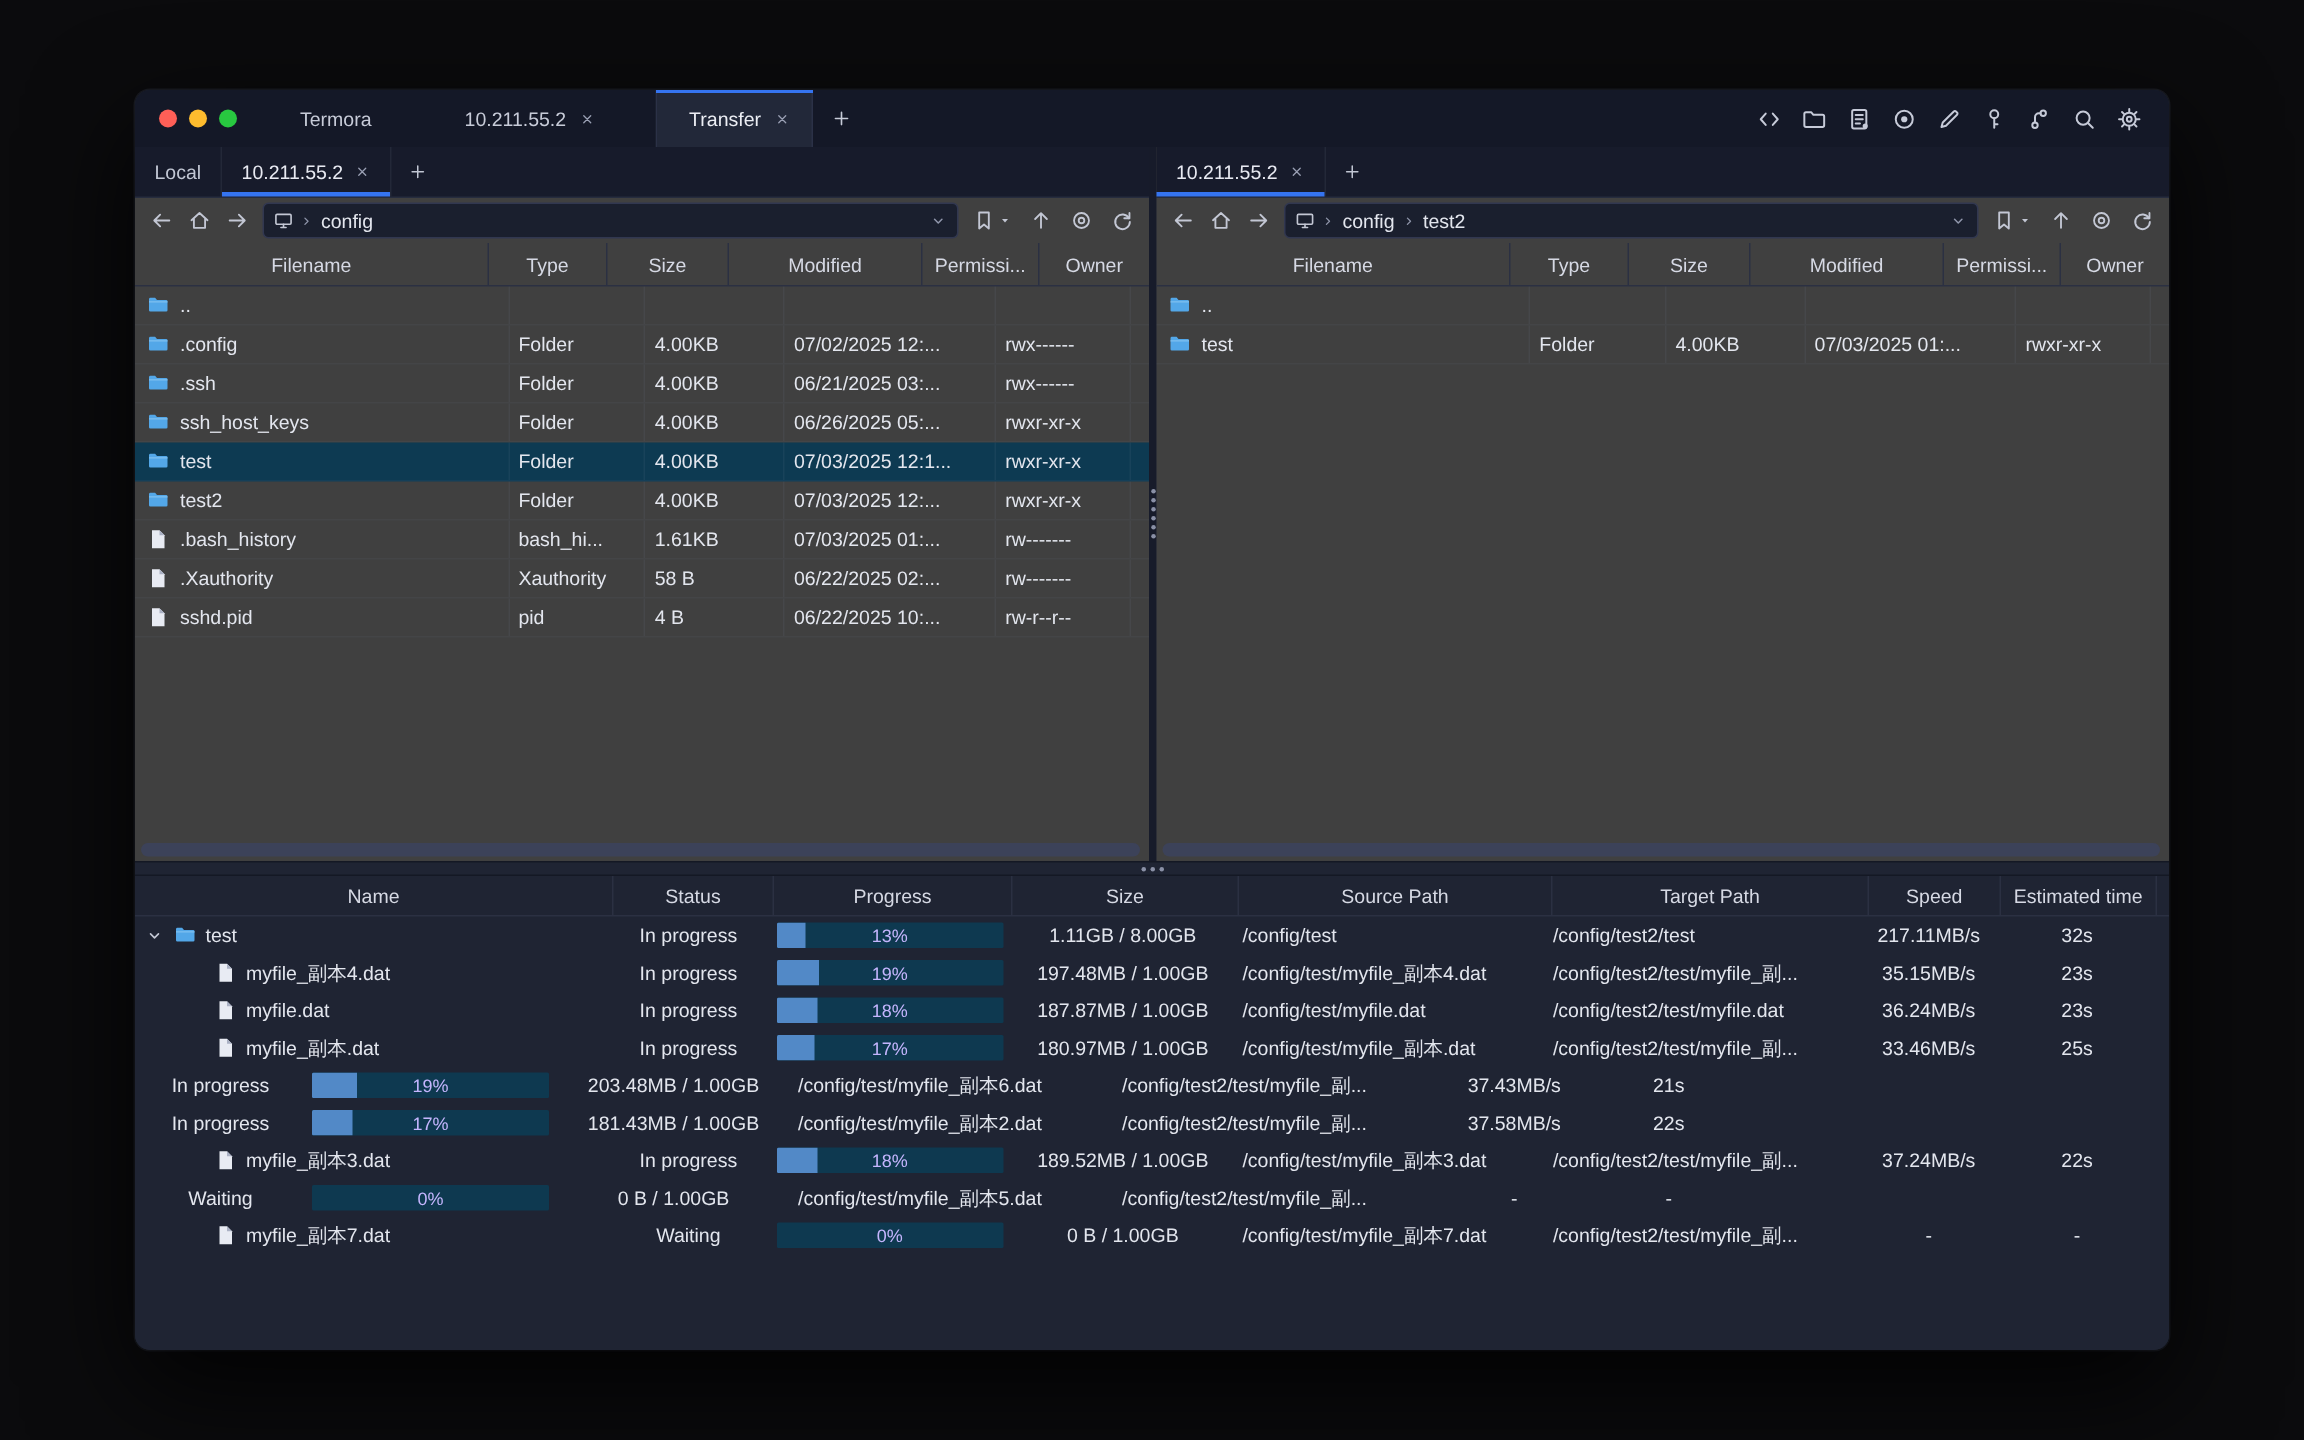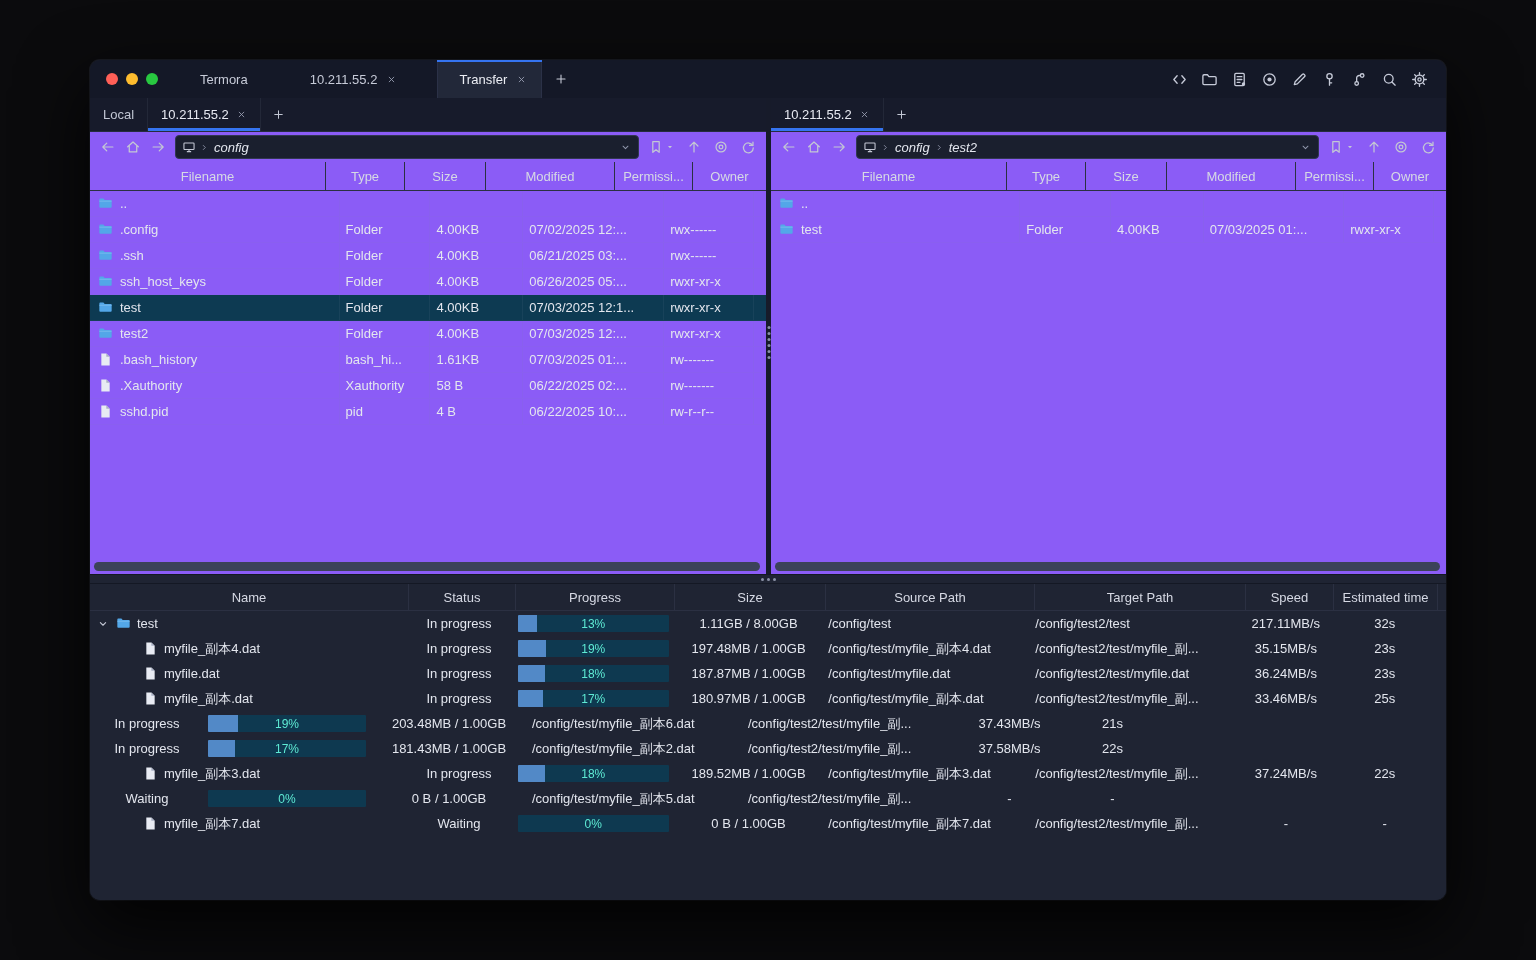--- a/index.html
+++ b/index.html
@@ -23,41 +23,41 @@
   .apptab .tclose{display:flex;align-items:center;color:#9aa0b4;margin-left:2px;}
   .apptab .tclose svg{width:11px;height:11px;}
   .newtab{display:flex;align-items:center;padding:0 12px;color:#c7cbd8;}
   .newtab svg{width:14px;height:14px;}
   .titlebar .spacer{flex:1;}
   .tbicons{display:flex;align-items:center;gap:13px;padding-right:18px;color:#c6cad8;}
   .tbicons .ibtn svg{width:17px;height:17px;display:block;}
   .ibtn{display:flex;align-items:center;justify-content:center;}
   
   .panes{display:flex;height:476px;position:relative;}
-  .fpanel{background:#8b5cf6;position:relative;display:flex;flex-direction:column;min-width:0;}
+  .fpanel{background:#404040;position:relative;display:flex;flex-direction:column;min-width:0;}
   .fpanel.left{width:676px;}
   .fpanel.right{flex:1;}
   .vsplit{width:5px;background:#171b2a;position:relative;cursor:col-resize;}
   .vdots{position:absolute;top:228px;left:50%;transform:translateX(-50%);display:flex;flex-direction:column;gap:3px;}
   .vdots i,.hdots i{width:3px;height:3px;border-radius:50%;background:#8a90a6;display:block;}
   
   .ptabs{height:33px;background:#171b2b;display:flex;align-items:stretch;border-bottom:1px solid #262c3e;flex:none;}
   .ptab{display:flex;align-items:center;gap:7px;padding:0 13px;color:#c2c7d4;border-right:1px solid #232838;position:relative;}
   .ptab.active{color:#e8eaf2;}
   .ptab.active::after{content:"";position:absolute;left:0;right:0;bottom:0;height:3px;background:#3574f0;}
   .ptab .tclose{color:#9aa0b4;display:flex;}
   .ptab .tclose svg{width:11px;height:11px;}
   .ptab-add{display:flex;align-items:center;padding:0 11px;color:#c2c7d4;}
   .ptab-add svg{width:13px;height:13px;}
   
   .ptoolbar{height:30px;display:flex;align-items:center;gap:9px;padding:0 10px;flex:none;}
   .navbtn{color:#c3c7d4;display:flex;}
   .navbtn svg{width:16px;height:16px;}
   .pathbox{flex:1;height:22px;background:#1a1f2e;border:1px solid #313750;border-radius:4px;
-    display:flex;align-items:center;gap:3px;padding:0 6px;min-width:0;font-style:italic;}
+    display:flex;align-items:center;gap:3px;padding:0 6px;min-width:0;}
   .pathbox .dev{color:#c3c7d4;display:flex;}
   .pathbox .dev svg{width:14px;height:14px;}
   .crumbsep{color:#8f95aa;display:flex;}
   .crumbsep svg{width:11px;height:11px;}
   .crumb{color:#e3e6ee;padding:0 1px;}
   .pathbox .pspace{flex:1;}
   .pathdrop{color:#8f95aa;display:flex;}
   .pathdrop svg{width:13px;height:13px;}
   .actgroup{display:flex;align-items:center;gap:11px;color:#c3c7d4;}
   .actgroup .ibtn svg{width:16px;height:16px;}
@@ -90,21 +90,21 @@
   .trow .tcell{display:flex;align-items:center;color:#e3e6ee;padding:0 4px;white-space:nowrap;overflow:hidden;}
   .tc0{width:318px;}.tc1{width:106px;}.tc2{width:158px;}.tc3{width:150px;}.tc4{width:208px;}
   .tc5{width:210px;}.tc6{width:87px;}.tc7{width:103px;}.tcfill{flex:1;border-right:none !important;}
   .tcenter{justify-content:center;}
   .tname{gap:6px;padding-left:6px !important;}
   .chev{display:flex;color:#c3c7d4;flex:none;}
   .chev svg{width:14px;height:14px;}
   .indent{display:inline-block;width:41px;flex:none;}
   .pbar{width:100%;height:17px;background:#0e3950;position:relative;border-radius:1px;overflow:hidden;}
   .pfill{position:absolute;left:0;top:0;bottom:0;background:#5289c7;}
-  .plabel{position:absolute;inset:0;display:flex;align-items:center;justify-content:center;color:#5eead4;font-size:12px;}
+  .plabel{position:absolute;inset:0;display:flex;align-items:center;justify-content:center;color:#c4b5fd;font-size:12px;}
 </style>
 </head>
 <body>
 
 <div class="window">
   <div class="titlebar">
     <div class="traffic" id="traffic">
         <span class="light" style="background: rgb(255, 95, 87);"></span>
         <span class="light" style="background: rgb(254, 188, 46);"></span>
         <span class="light" style="background: rgb(40, 200, 64);"></span>

